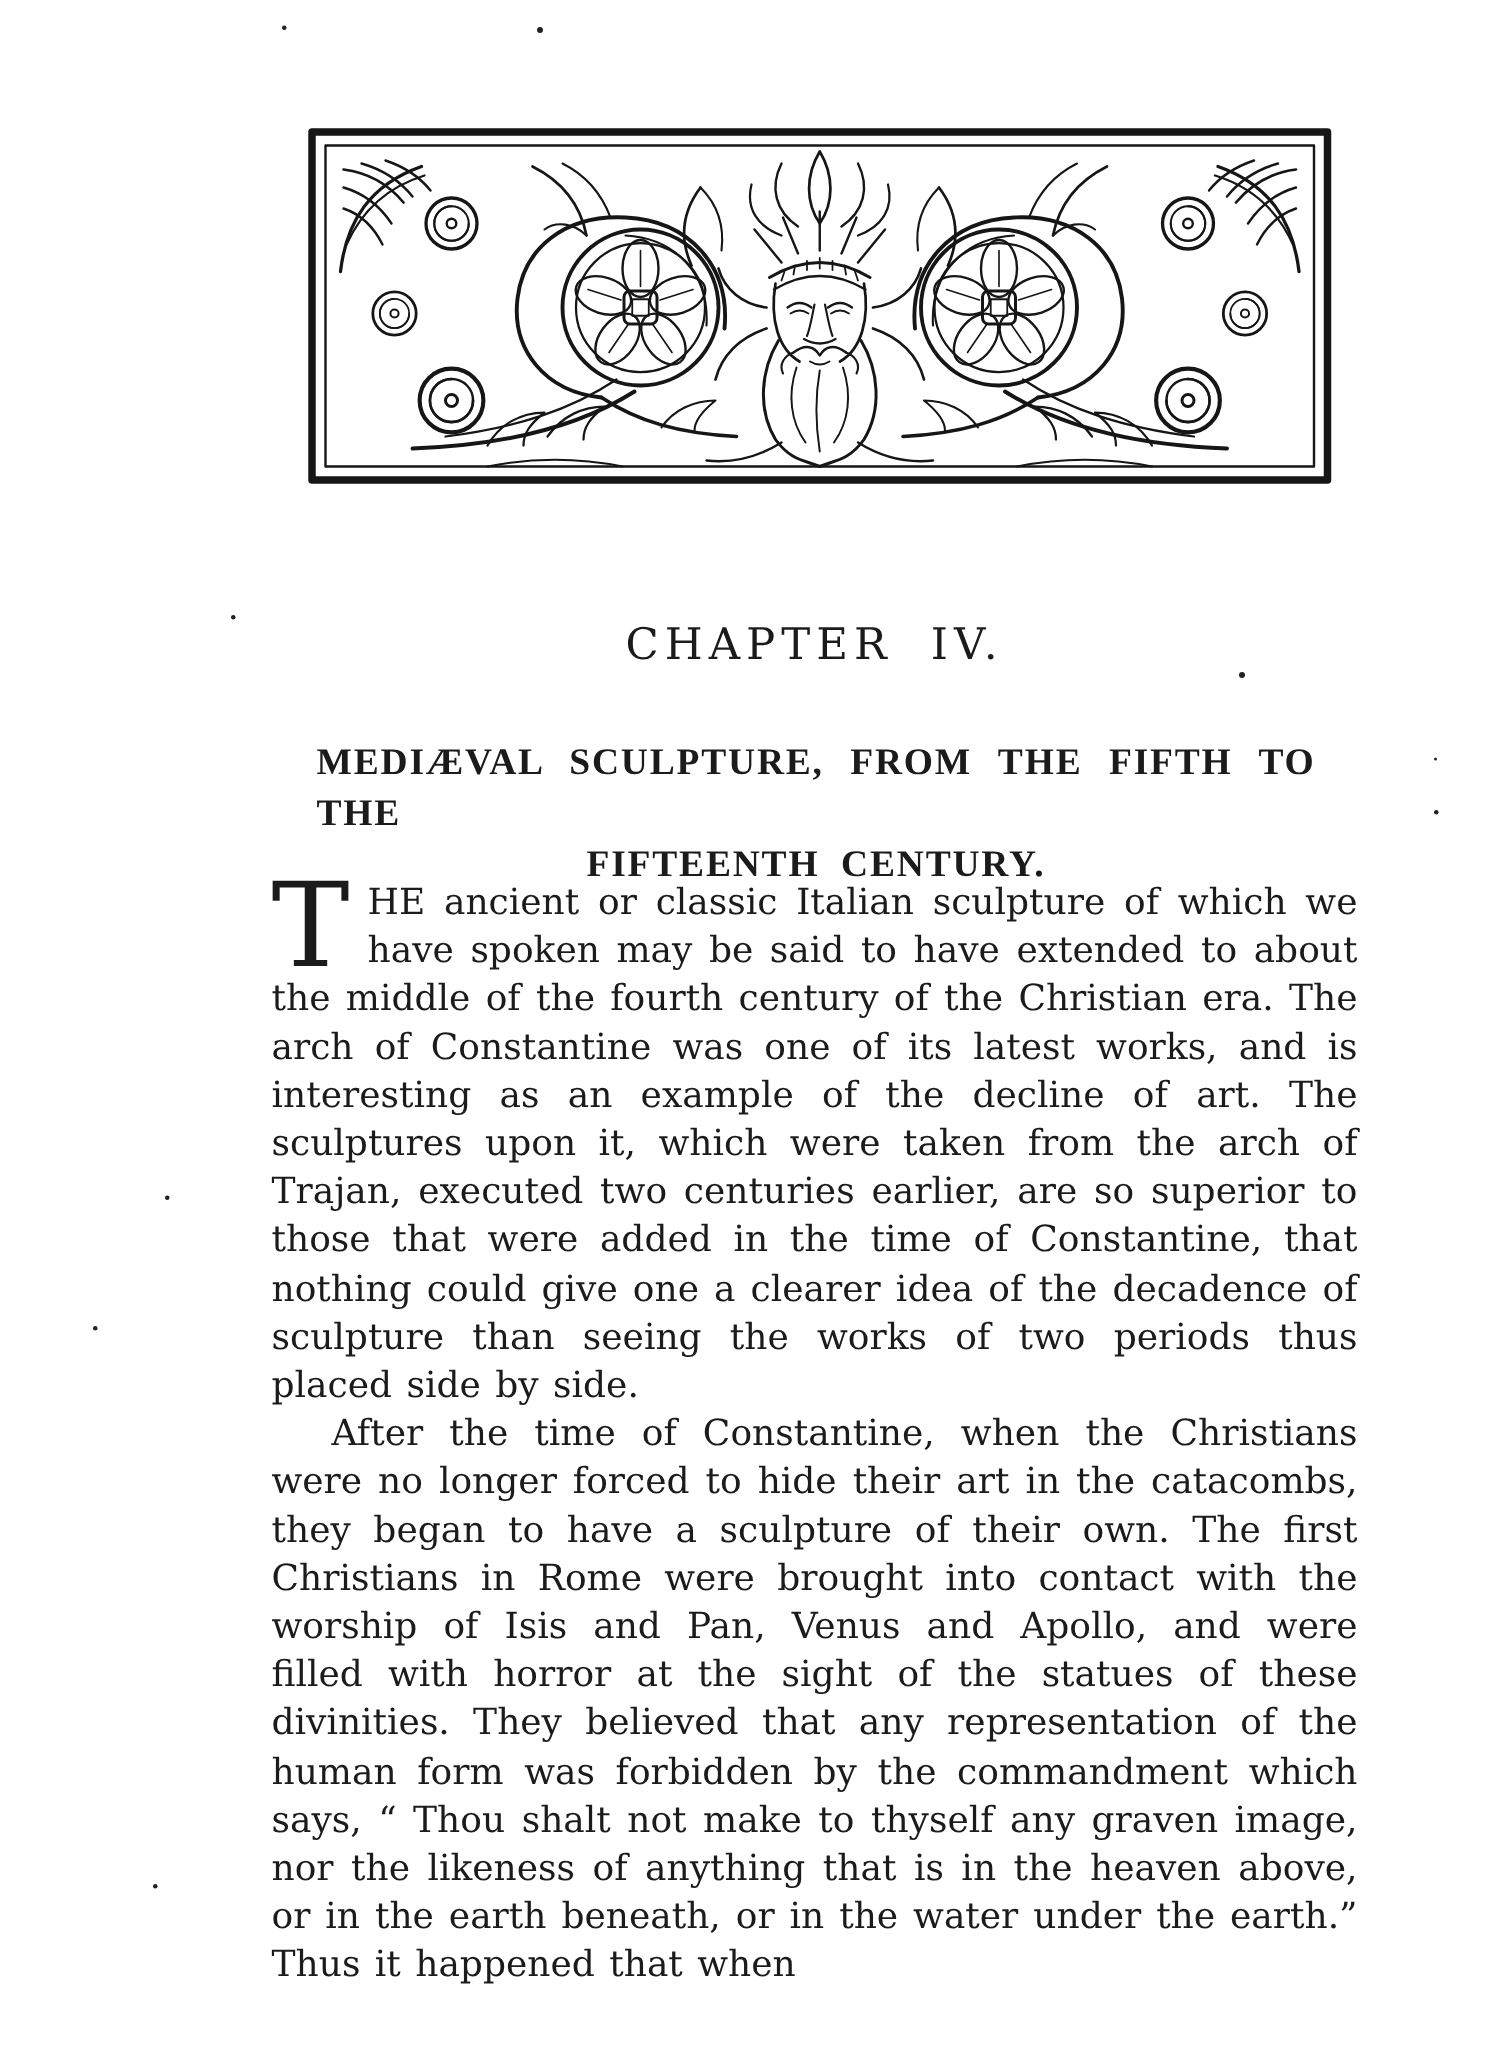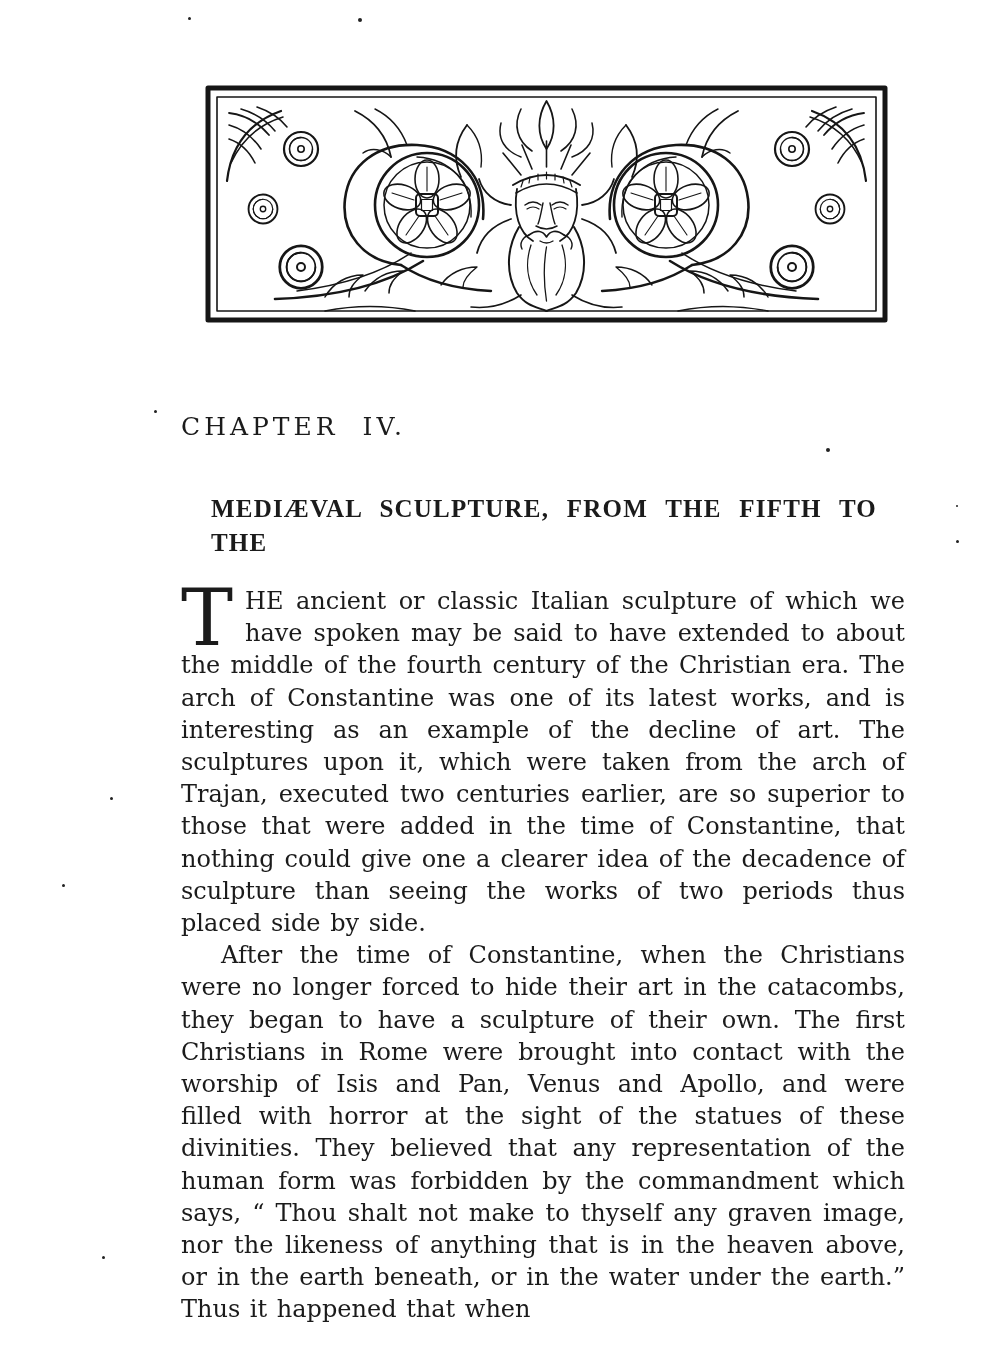--- a/index.html
+++ b/index.html
@@ -6,21 +6,21 @@
   html,body { margin:0; padding:0; background:var(--paper); }
   .page {
     position:relative; width:1000px; height:1368px; background:var(--paper);
     font-family:"DejaVu Serif","Liberation Serif",serif; color:var(--ink);
     overflow:hidden;
   }
   .ornament { position:absolute; left:205px; top:85px; width:683px; height:238px; margin:0; }
   .ornament svg { display:block; }
   .chapter-title {
     position:absolute; top:412px; left:181px; width:724px; margin:0;
-    font-size:25px; font-weight:normal; text-align:left;
+    font-size:29px; font-weight:normal; text-align:center;
     letter-spacing:4px; word-spacing:12px;
   }
   .subtitle {
     position:absolute; top:492px; left:211px; width:666px;
     font-size:25px; line-height:34px; letter-spacing:1.2px; word-spacing:7px;
     font-weight:bold; font-family:"Liberation Serif","DejaVu Serif",serif;
   }
   .subtitle-line1 { text-align:justify; text-align-last:justify; }
   .subtitle-line2 { text-align:center; }
   .body-text {
@@ -135,20 +135,21 @@
           <path d="M367,210 C 383,220 399,224 417,222" stroke-width="1.6"></path>
         </g>
       </g>
     </svg>
   </figure>
 
   <h1 class="chapter-title">CHAPTER IV.</h1>
 
   <div class="subtitle">
     <div class="subtitle-line1">MEDIÆVAL SCULPTURE, FROM THE FIFTH TO THE</div>
+    <div class="subtitle-line2">FIFTEENTH CENTURY.</div>
   </div>
 
   <div class="body-text">
     <p class="para first"><span class="dropcap">T</span><span class="lead-caps">HE</span><span> ancient or classic Italian sculpture of which we have spoken may be said to have extended to about the middle of the fourth century of the Christian era.  The arch of Constantine was one of its latest works, and is interesting as an example of the decline of art.  The sculptures upon it, which were taken from the arch of Trajan, executed two centuries earlier, are so superior to those that were added in the time of Constantine, that nothing could give one a clearer idea of the decadence of sculpture than seeing the works of two periods thus placed side by side.</span></p>
     <p class="para indent"><span>After the time of Constantine, when the Christians were no longer forced to hide their art in the catacombs, they began to have a sculpture of their own.  The first Christians in Rome were brought into contact with the worship of Isis and Pan, Venus and Apollo, and were filled with horror at the sight of the statues of these divinities.  They believed that any representation of the human form was forbidden by the commandment which says, “ Thou shalt not make to thyself any graven image, nor the likeness of anything that is in the heaven above, or in the earth beneath, or in the water under the earth.”  Thus it happened that when</span></p>
   </div>
 
   <div id="specks">
       <div class="speck" style="left: 188px; top: 17px; width: 3px; height: 3px;"></div>
       <div class="speck" style="left: 358px; top: 18px; width: 4px; height: 4px;"></div>

